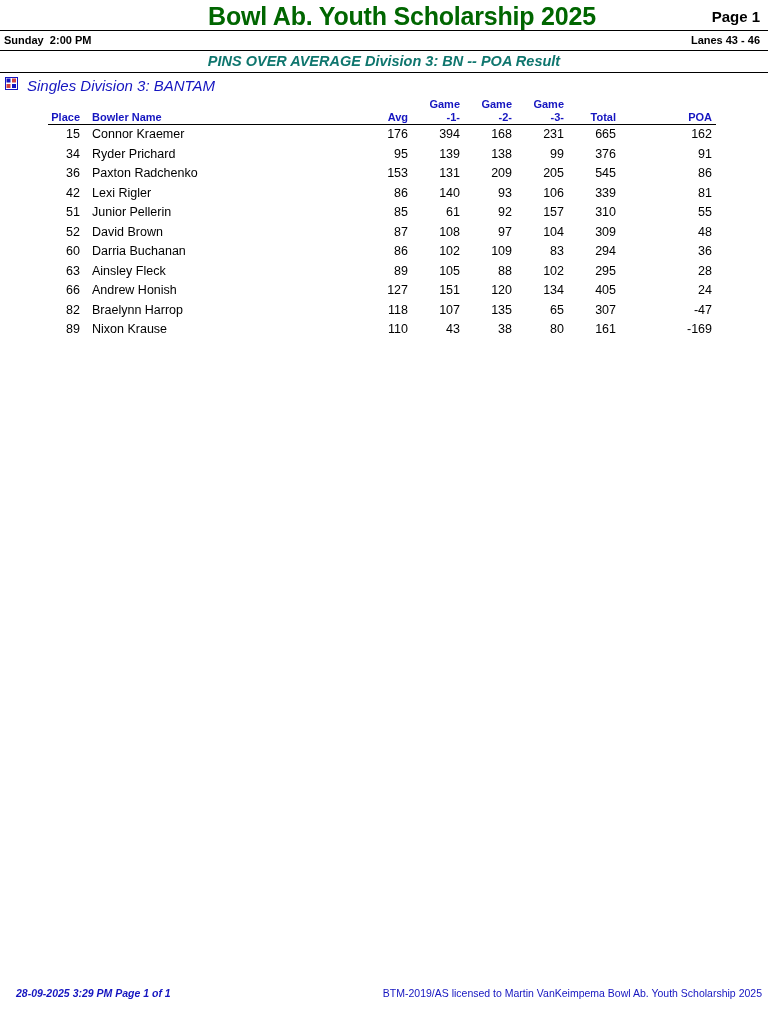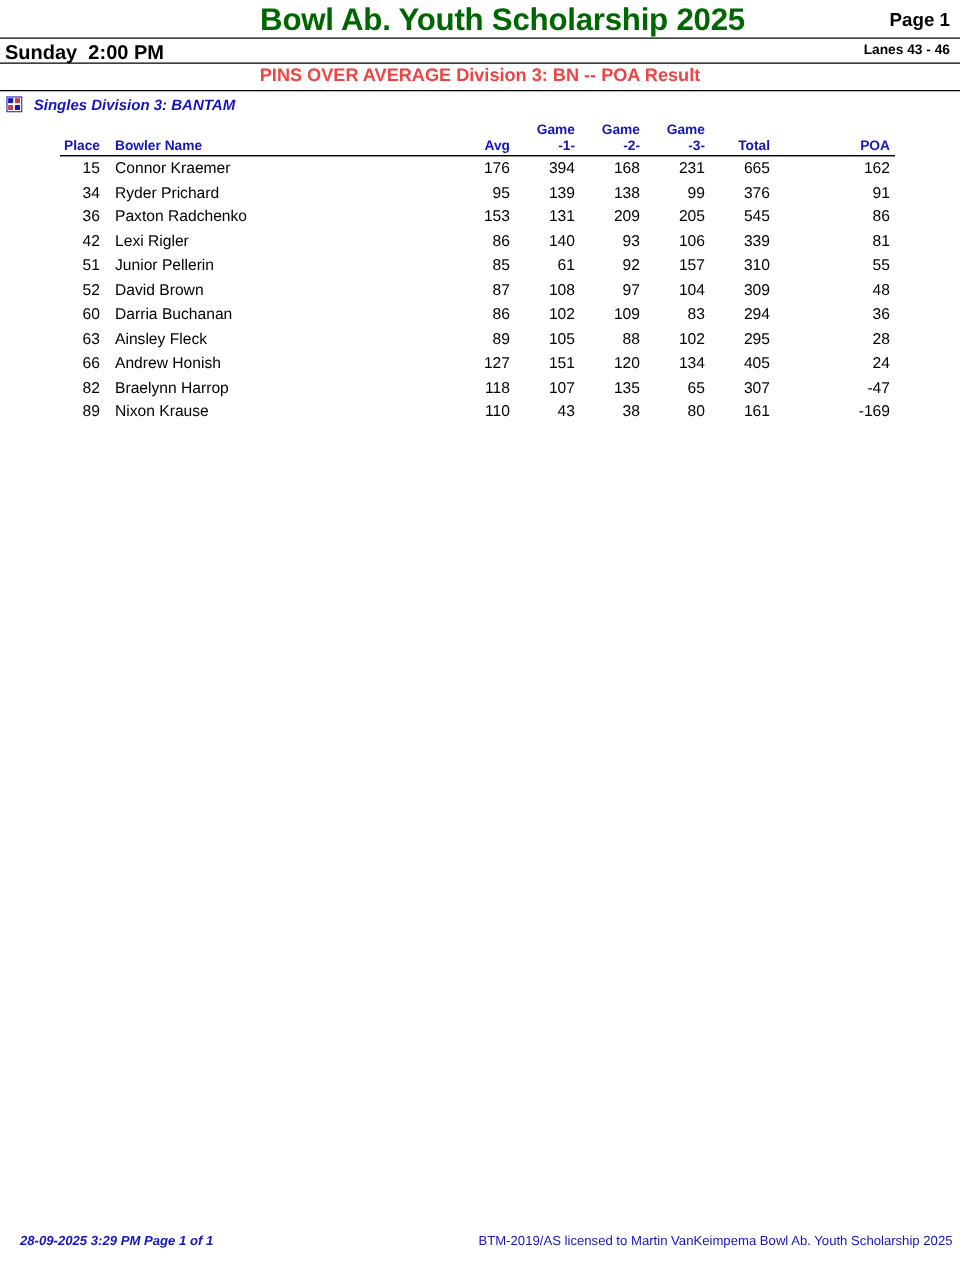--- a/index.html
+++ b/index.html
@@ -51,21 +51,21 @@
 
   .subheader-row {
     position: relative;
     height: 19px;
     border-bottom: 1.5px solid #000;
   }
   .date-time {
     position: absolute;
     left: 4px;
     top: 3px;
-    font-size: 16px;
+    font-size: 11px;
     font-weight: bold;
     color: #000;
   }
   .lanes {
     position: absolute;
     right: 8px;
     top: 3px;
     font-size: 11px;
     font-weight: bold;
     color: #000;
@@ -75,44 +75,45 @@
     position: relative;
     height: 21px;
     border-bottom: 1.5px solid #000;
   }
   .report-title {
     position: absolute;
     left: 0;
     right: 0;
     top: 2px;
     text-align: center;
-    color: #ef4444;
+    color: #0f766e;
     font-size: 14.5px;
     font-weight: bold;
+    font-style: italic;
   }
 
   
   .event-line {
     position: relative;
     height: 18px;
     margin-top: 3px;
   }
   .event-icon {
     position: absolute;
     left: 5px;
     top: 1px;
     width: 13px;
     height: 13px;
   }
   .event-text {
     position: absolute;
     left: 27px;
     top: 1px;
-    font-size: 12px;
-    font-weight: bold;
+    font-size: 15px;
+    font-weight: normal;
     font-style: italic;
     color: #1515c0;
   }
 
   
   .table-wrap {
     position: relative;
     margin-top: 4px;
   }
   table.results {

